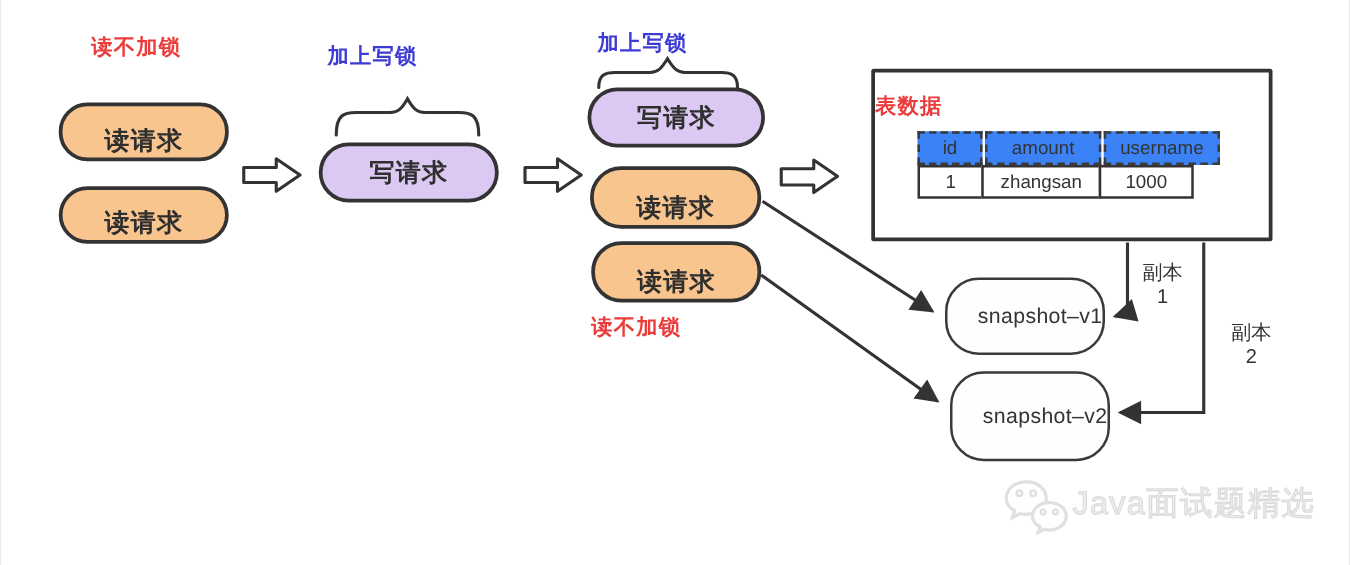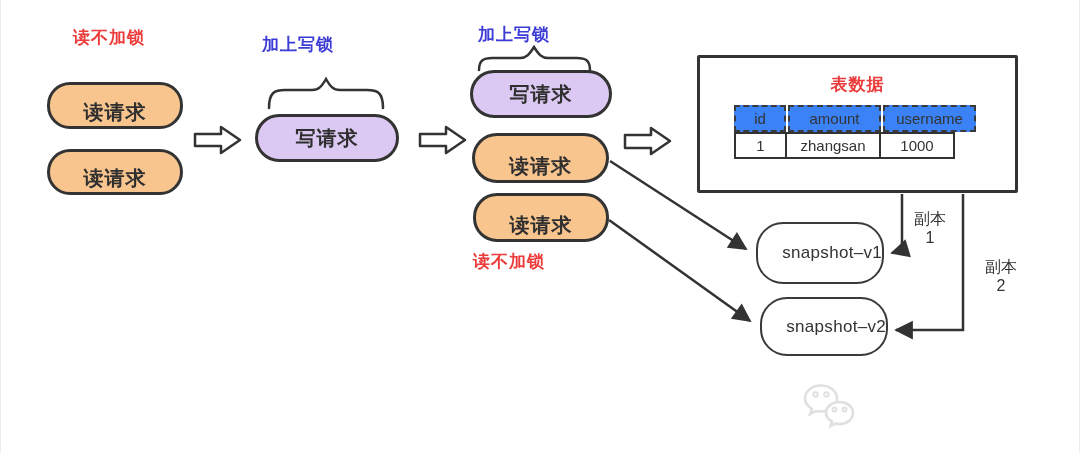--- a/index.html
+++ b/index.html
@@ -15,21 +15,21 @@
   }
   .orange{background:#F8C58F;align-items:flex-end;}
   .purple{background:#DCC9F3;}
   .ann{position:absolute;font-size:17px;font-weight:700;letter-spacing:1px;}
   .red{color:#EB3B3B;}
   .blue{color:#3C3BD5;}
   .tablebox{
     position:absolute;left:696px;top:55px;width:321px;height:138px;
     border:3px solid #333;box-sizing:border-box;background:#fff;border-radius:2px;
   }
-  .tabletitle{position:absolute;left:0;top:15px;width:100%;text-align:center;
+  .tabletitle{position:absolute;left:0;top:15px;width:100%;
     font-size:17px;font-weight:700;color:#EB3B3B;letter-spacing:1px;}
   .hrow{position:absolute;left:34px;top:47px;display:flex;gap:2px;}
   .hcell{border:2px dashed #3a3a3a;box-sizing:border-box;height:27px;
     display:flex;align-items:center;justify-content:center;font-size:15px;color:#333;background:#3b82f6;}
   .drow{position:absolute;left:34px;top:74px;display:flex;}
   .dcell{border:2px solid #333;box-sizing:border-box;height:27px;
     display:flex;align-items:center;justify-content:center;font-size:15px;color:#333;background:#fff;}
   .dcell + .dcell{margin-left:-2px;}
   .snap{
     position:absolute;border:2.5px solid #3a3a3a;border-radius:27px;background:#fefefe;
@@ -83,21 +83,21 @@
     <div class="drow">
       <div class="dcell" style="width:53px;">1</div>
       <div class="dcell" style="width:96px;">zhangsan</div>
       <div class="dcell" style="width:76px;">1000</div>
     </div>
   </div>
 
   <div class="snap" style="left:755px;top:222px;width:128px;height:62px;">
       <span>snapshot–v1</span>
     </div>
-  <div class="snap" style="left:759px;top:297px;width:128px;height:59px;">
+  <div class="snap" style="left:759px;top:297px;width:128px;height:72px;">
       <span>snapshot–v2</span>
     </div>
 
   <div class="copy" style="left:906px;top:209px;">
     <div>副本</div>
     <div>1</div>
   </div>
   <div class="copy" style="left:977px;top:257px;">
     <div>副本</div>
     <div>2</div>
@@ -109,20 +109,21 @@
       <path d="M36,17.5 C36,25 28.5,30.5 19.5,30.5 C17.8,30.5 16.2,30.3 14.7,30 L9,33 L10.8,27.6 C6.7,25.2 4,21.6 4,17.5 C4,10 11,4.5 20,4.5 C29,4.5 36,10 36,17.5 Z"></path>
       <path d="M52,32 C52,38.3 46,43 38.5,43 C37,43 35.6,42.8 34.3,42.5 L29.5,45 L31,40.6 C27.6,38.6 25,35.6 25,32 C25,25.7 31,21 38.5,21 C46,21 52,25.7 52,32 Z"></path>
     </g>
     <g fill="none" stroke="#e0e0e0" stroke-width="2">
       <circle cx="14.5" cy="13.5" r="2.2"></circle>
       <circle cx="25.5" cy="13.5" r="2.2"></circle>
       <circle cx="33.5" cy="28.5" r="1.9"></circle>
       <circle cx="43.5" cy="28.5" r="1.9"></circle>
     </g>
   </svg>
+  <div class="wmtext">Java面试题精选</div>
 
   <svg class="overlay" width="1080" height="452" viewBox="0 0 1080 452">
     <defs>
       <marker id="ah" viewBox="0 0 12 12" refX="10" refY="6" markerWidth="9" markerHeight="9" orient="auto">
         <path d="M1,1 L11,6 L1,11 z" fill="#333"></path>
       </marker>
     </defs>
 
     <polygon points="194,134 220,134 220,127 239,140 220,153 220,146 194,146" fill="#fff" stroke="#333" stroke-width="2.5" stroke-linejoin="round"></polygon>
     <polygon points="419,134 445,134 445,127 464,140 445,153 445,146 419,146" fill="#fff" stroke="#333" stroke-width="2.5" stroke-linejoin="round"></polygon>

